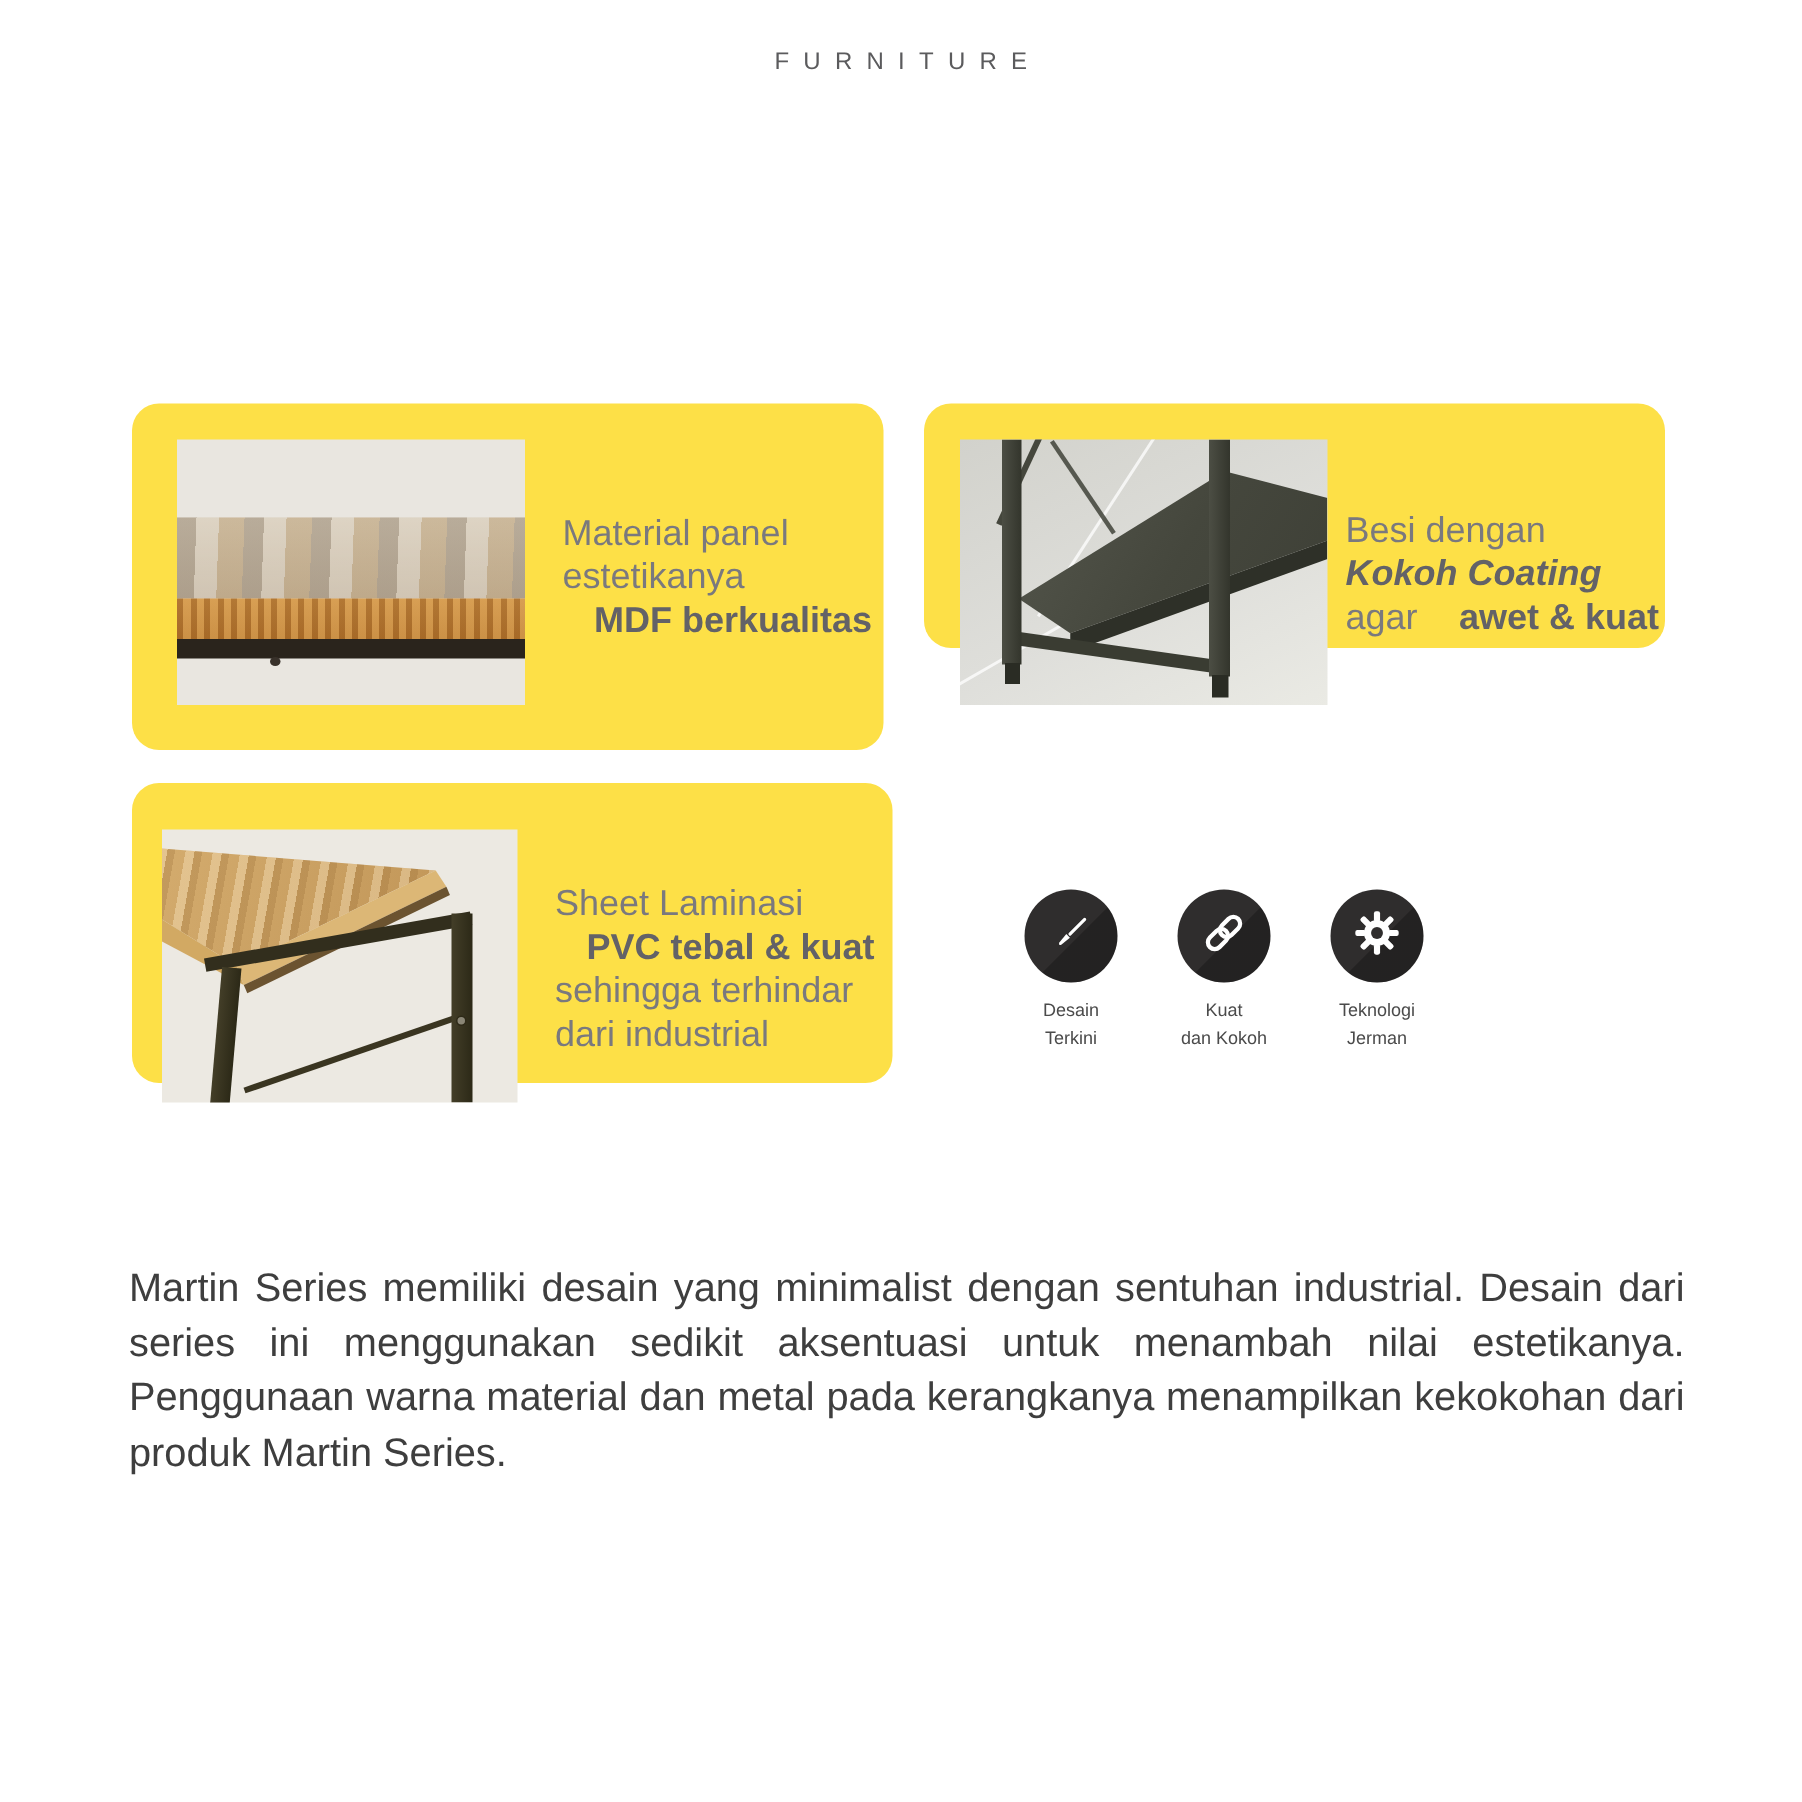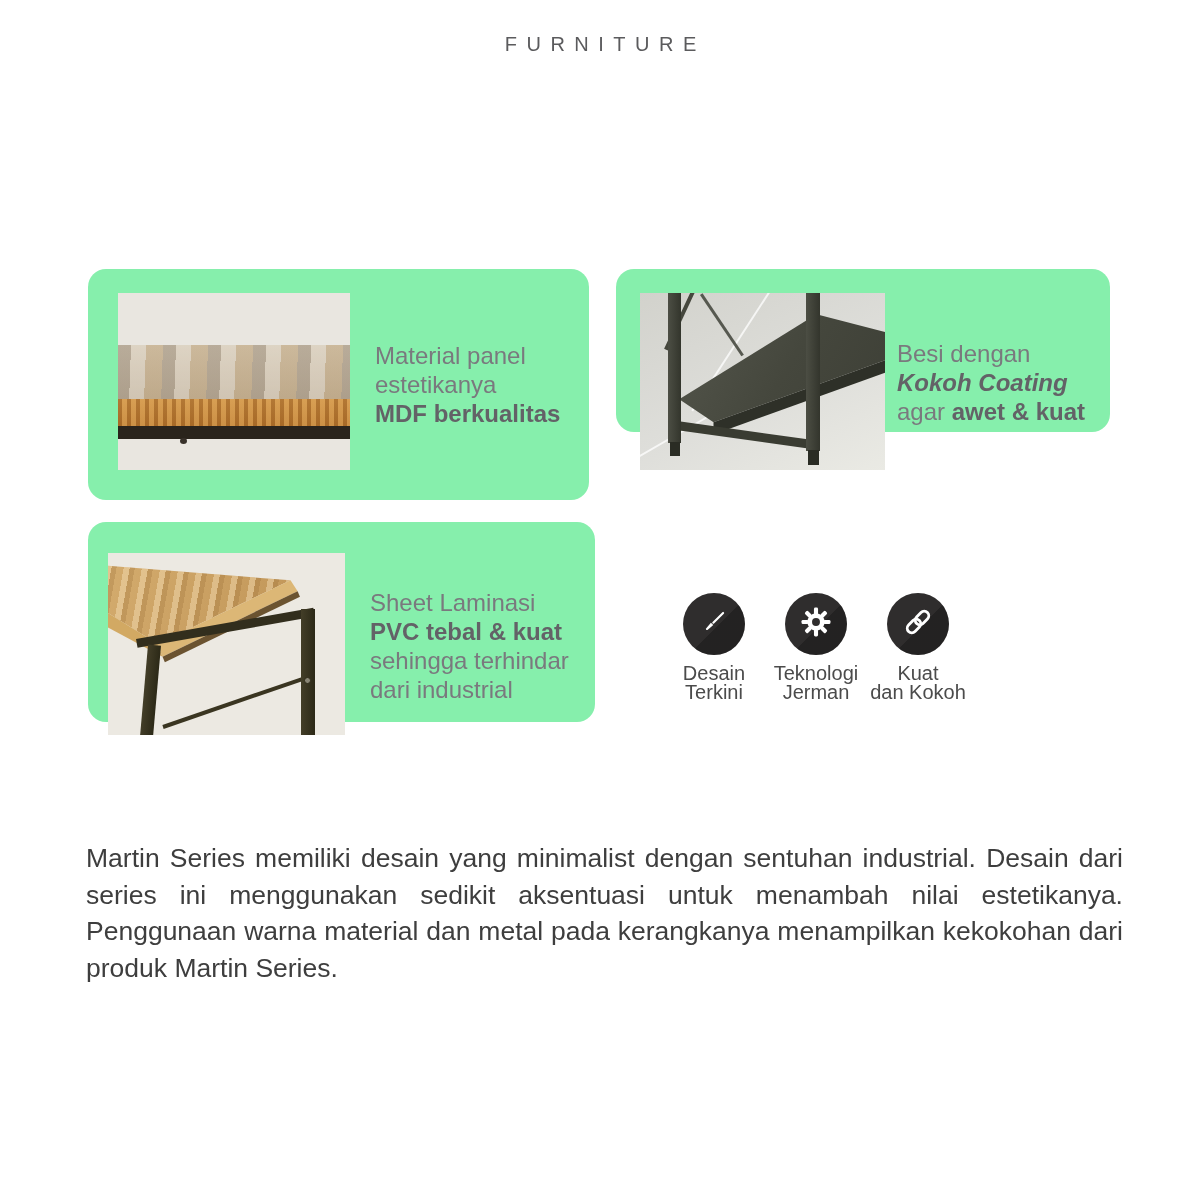--- a/index.html
+++ b/index.html
@@ -7,31 +7,31 @@
   body { font-family:"Liberation Sans", sans-serif; }
   .canvas { position:relative; width:1201px; height:1201px; background:#ffffff; overflow:hidden; }
 
   
   .logo { position:absolute; top:30px; left:0; width:100%; text-align:center; }
   .brand { display:inline-block; position:relative; font-size:65px; font-weight:bold;
            letter-spacing:-1.5px; color:#35373b; line-height:1.05; }
   .brand .iwrap { position:relative; display:inline-block; }
   .brand .red-dot { position:absolute; top:1px; left:50%; margin-left:-7px;
                     width:14px; height:14px; border-radius:50%; background:#e63a35; }
-  .brand-sub { margin-top:3px; font-size:20px; font-weight:normal; color:#5b5b5d;
+  .brand-sub { margin-top:3px; font-size:16px; font-weight:normal; color:#5b5b5d;
                letter-spacing:9.5px; text-indent:9.5px; }
 
   
-  .card { position:absolute; background:#86efac; border-radius:18px; }
+  .card { position:absolute; background:#fde047; border-radius:18px; }
   .card-1 { left:88px;  top:269px; width:501px; height:231px; }
   .card-2 { left:616px; top:269px; width:494px; height:163px; }
   .card-3 { left:88px;  top:522px; width:507px; height:200px; }
 
   .card-text { position:absolute; font-size:24px; line-height:29px; color:#7a797e; }
-  .card-text .b  { font-weight:bold; color:#636267; }
+  .card-text .b  { font-weight:bold; color:#636267;margin-left:21px; }
   .card-text .bi { font-weight:bold; font-style:italic; color:#636267; }
   .t-1 { left:287px; top:72px; }
   .t-2 { left:281px; top:70px; }
   .t-3 { left:282px; top:66px; }
 
   .photo { position:absolute; overflow:hidden; }
 
   
   .photo-mdf { left:30px; top:24px; width:232px; height:177px; background:#e9e6e0; }
   .mdf-surface { position:absolute; left:0; top:52px; width:100%; height:54px;
@@ -96,21 +96,21 @@
 
   
   .features { position:absolute; left:663px; top:593px; display:flex; }
   .feature { width:102px; display:flex; flex-direction:column; align-items:center; }
   .fcircle { position:relative; width:62px; height:62px; border-radius:50%;
              background:#2f2d2d; overflow:hidden; display:flex;
              align-items:center; justify-content:center; }
   .fcircle::after { content:""; position:absolute; left:0; top:0; width:100%; height:100%;
              background:linear-gradient(135deg, rgba(0,0,0,0) 54%, rgba(0,0,0,.25) 54.5%); }
   .fcircle svg { position:relative; z-index:1; width:34px; height:34px; }
-  .flabel { margin-top:9px; font-size:20px; line-height:19px; color:#4b4b4b; text-align:center; }
+  .flabel { margin-top:9px; font-size:12px; line-height:19px; color:#4b4b4b; text-align:center; }
 
   
   .description { position:absolute; left:86px; top:840px; width:1037px;
     font-size:26.5px; line-height:36.6px; color:#3e3e3e;
     text-align:justify; text-justify:inter-word; }
 </style>
 </head>
 <body>
 
 <div class="canvas">
@@ -186,20 +186,37 @@
             </g>
           </svg>
         </span>
       </div>
       <div class="flabel">
         <div>Desain</div>
         <div>Terkini</div>
       </div>
     </div>
 
+
+    <div class="feature">
+      <div class="fcircle">
+        <span>
+          <svg viewBox="0 0 24 24">
+            <g transform="rotate(-45 12 12)" fill="none" stroke="#ffffff" stroke-width="2">
+              <rect x="2.6" y="8.8" width="10.8" height="6.4" rx="3.2"></rect>
+              <rect x="10.6" y="8.8" width="10.8" height="6.4" rx="3.2"></rect>
+            </g>
+          </svg>
+        </span>
+      </div>
+      <div class="flabel">
+        <div>Kuat</div>
+        <div>dan Kokoh</div>
+      </div>
+    </div>
 
     <div class="feature">
       <div class="fcircle">
         <span>
           <svg viewBox="0 0 24 24">
             <g fill="#ffffff">
               <rect x="10.55" y="1.8" width="2.9" height="5" rx="1" transform="rotate(0 12 12)"></rect>
               <rect x="10.55" y="1.8" width="2.9" height="5" rx="1" transform="rotate(45 12 12)"></rect>
               <rect x="10.55" y="1.8" width="2.9" height="5" rx="1" transform="rotate(90 12 12)"></rect>
               <rect x="10.55" y="1.8" width="2.9" height="5" rx="1" transform="rotate(135 12 12)"></rect>
@@ -212,34 +229,17 @@
             <circle cx="12" cy="12" r="2.8" fill="#2f2d2d"></circle>
           </svg>
         </span>
       </div>
       <div class="flabel">
         <div>Teknologi</div>
         <div>Jerman</div>
       </div>
     </div>
 
-    <div class="feature">
-      <div class="fcircle">
-        <span>
-          <svg viewBox="0 0 24 24">
-            <g transform="rotate(-45 12 12)" fill="none" stroke="#ffffff" stroke-width="2">
-              <rect x="2.6" y="8.8" width="10.8" height="6.4" rx="3.2"></rect>
-              <rect x="10.6" y="8.8" width="10.8" height="6.4" rx="3.2"></rect>
-            </g>
-          </svg>
-        </span>
-      </div>
-      <div class="flabel">
-        <div>Kuat</div>
-        <div>dan Kokoh</div>
-      </div>
-    </div>
-
   </div>
 
   <p class="description">Martin Series memiliki desain yang minimalist dengan sentuhan industrial. Desain dari series ini menggunakan sedikit aksentuasi untuk menambah nilai estetikanya. Penggunaan warna material dan metal pada kerangkanya menampilkan kekokohan dari produk Martin Series.</p>
 
 </div>
 
 </body></html>

